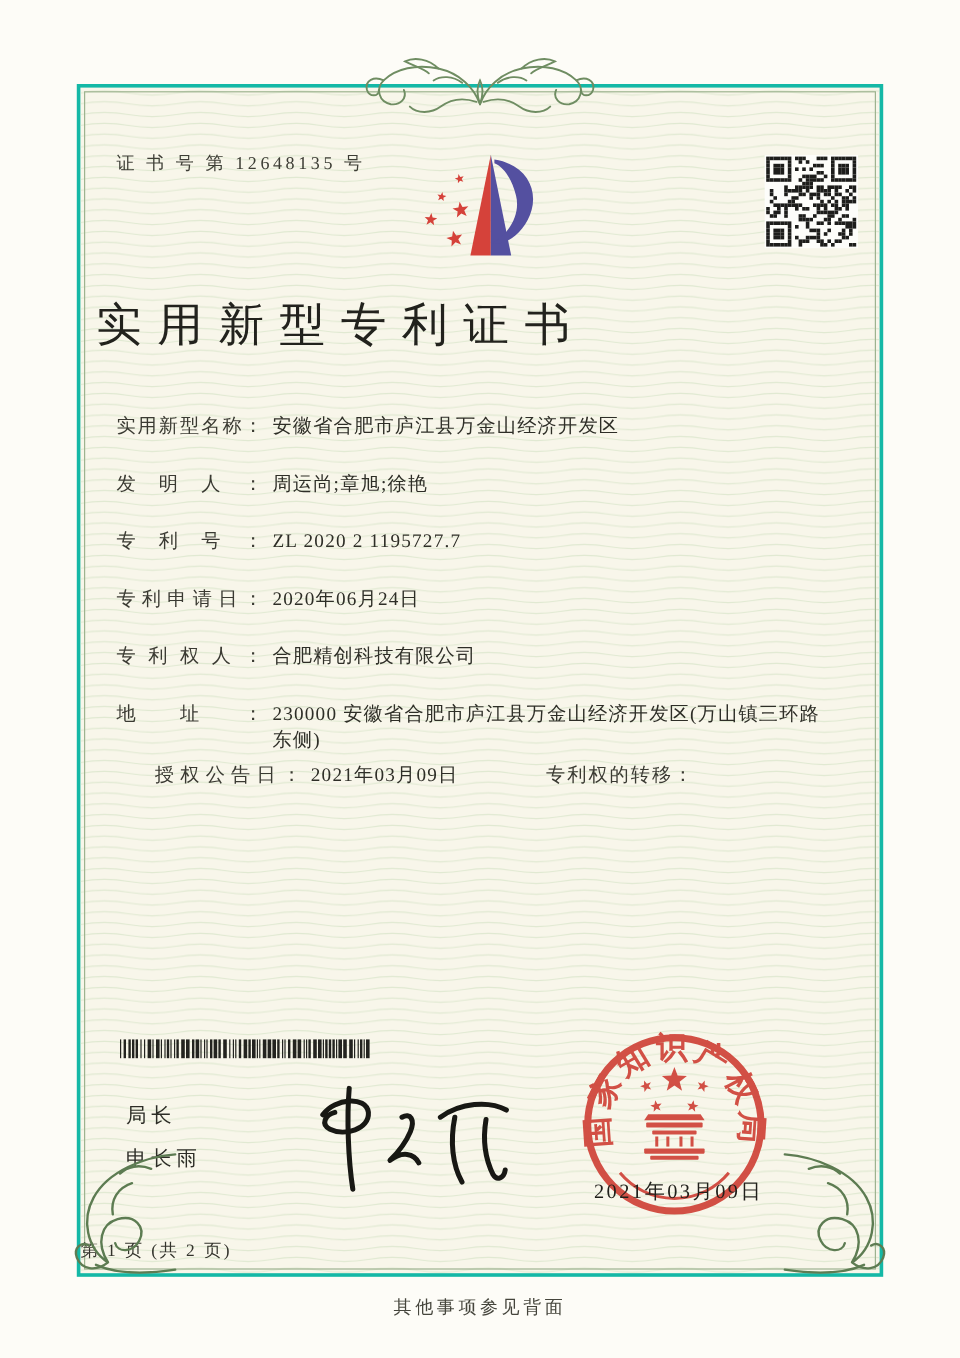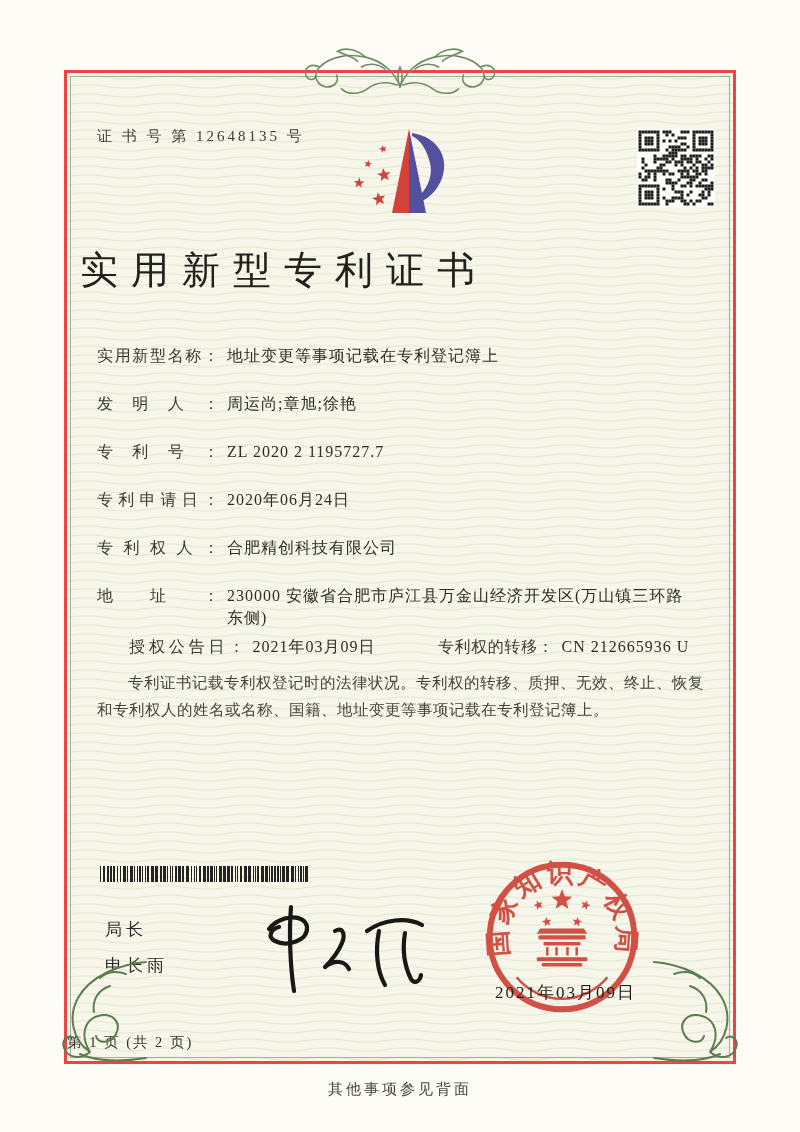--- a/index.html
+++ b/index.html
@@ -5,21 +5,21 @@
   html,body{margin:0;padding:0;}
   body{
     width:800px;height:1132px;position:relative;overflow:hidden;
     background:#fdfcf7;
     font-family:"Liberation Serif","DejaVu Serif",serif;
     color:#33332c;
   }
   
   .cert{
     position:absolute;left:64px;top:70px;width:672px;height:994px;
-    border:3px solid #ef4444;background:#f8f6ea;box-sizing:border-box;
+    border:3px solid #14b8a6;background:#f8f6ea;box-sizing:border-box;
   }
   .inner-line{position:absolute;inset:3px;border:1px solid #9db38f;pointer-events:none;}
   .waves{position:absolute;inset:0;width:100%;height:100%;}
   .content{position:absolute;inset:0;z-index:2;}
 
   .cert-no{position:absolute;left:30px;top:54px;font-size:15px;letter-spacing:3px;color:#3d3d35;}
 
   .logo{position:absolute;left:283px;top:52px;width:100px;height:94px;}
   .qr{position:absolute;left:570px;top:56px;width:78px;height:78px;}
 
@@ -421,37 +421,35 @@
           <rect x="48" y="72" width="3" height="3"></rect>
           <rect x="54" y="72" width="3" height="3"></rect>
           <rect x="69" y="72" width="3" height="3"></rect>
           <rect x="72" y="72" width="3" height="3"></rect>
         </g>
     </svg>
 
     <div class="title">实用新型专利证书</div>
 
     <div class="fields" id="fields">
-        <div class="field-row"><span class="flabel">实用新型名称：</span><span class="fvalue">地址变更等事项记载在专利登记簿上</span></div>
+        <div class="field-row"><span class="flabel">实用新型名称：</span><span class="fvalue">安徽省合肥市庐江县万金山经济开发区</span></div>
         <div class="field-row"><span class="flabel">发明人：</span><span class="fvalue">周运尚;章旭;徐艳</span></div>
         <div class="field-row"><span class="flabel">专利号：</span><span class="fvalue">ZL 2020 2 1195727.7</span></div>
         <div class="field-row"><span class="flabel">专利申请日：</span><span class="fvalue">2020年06月24日</span></div>
         <div class="field-row"><span class="flabel">专利权人：</span><span class="fvalue">合肥精创科技有限公司</span></div>
         <div class="field-row"><span class="flabel">地址：</span><span class="fvalue">230000 安徽省合肥市庐江县万金山经济开发区(万山镇三环路东侧)</span></div>
       </div>
 
     <div class="fields grant-row" style="top:563px;">
       <span class="flabel">授权公告日：</span>
       <span class="fvalue">2021年03月09日</span>
       <span class="flabel">专利权的转移：</span>
-      <span class="fvalue">CN 212665936 U</span>
     </div>
 
     <div class="paras">
-      <p>专利证书记载专利权登记时的法律状况。专利权的转移、质押、无效、终止、恢复和专利权人的姓名或名称、国籍、地址变更等事项记载在专利登记簿上。</p>
     </div>
 
     <svg class="barcode" viewBox="0 0 212 16">
       <g id="barcode-bars" fill="#23231f">
           <rect x="0" y="0" width="1" height="16"></rect>
           <rect x="3" y="0" width="2" height="16"></rect>
           <rect x="7" y="0" width="2" height="16"></rect>
           <rect x="10" y="0" width="2" height="16"></rect>
           <rect x="13" y="0" width="2" height="16"></rect>
           <rect x="17" y="0" width="1" height="16"></rect>

